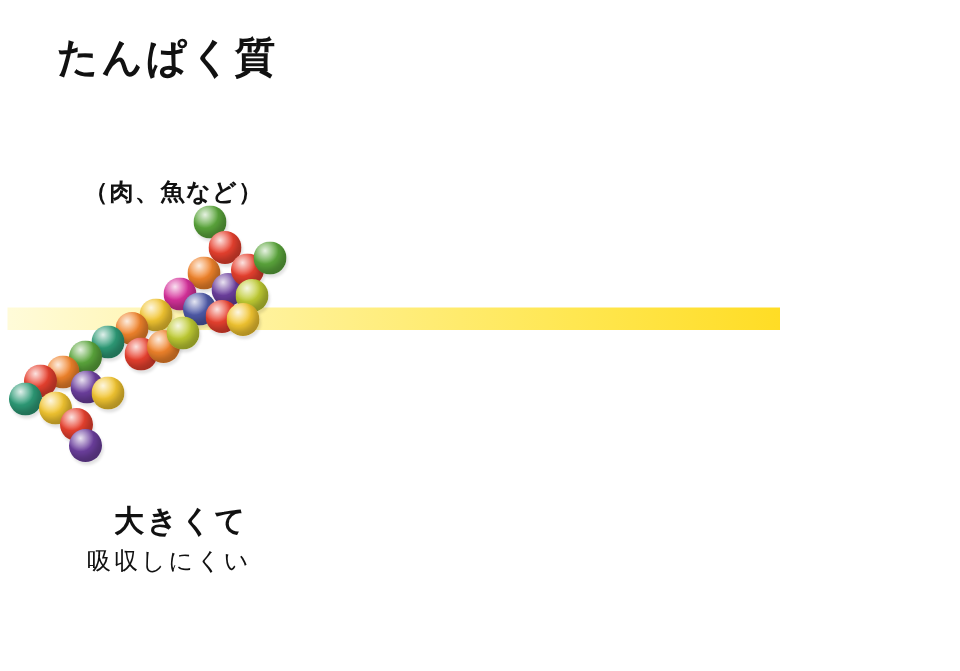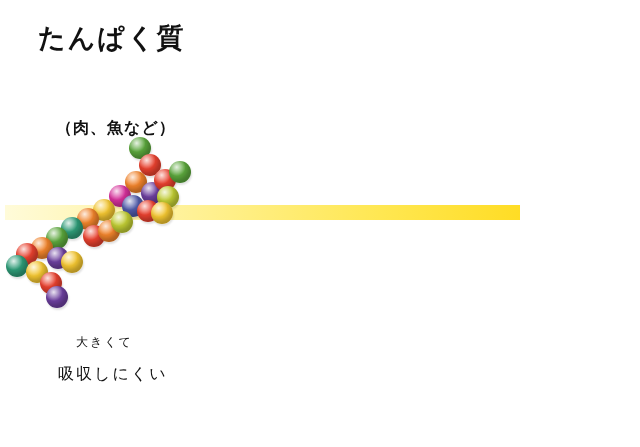--- a/index.html
+++ b/index.html
@@ -14,21 +14,21 @@
   .title{
     position:absolute;left:38px;top:20px;
     font-size:27px;font-weight:bold;letter-spacing:2px;
   }
   .subtitle{
     position:absolute;left:56px;top:92px;
     font-size:16px;font-weight:bold;letter-spacing:1px;margin-top:26px;
   }
   .caption-line1{
     position:absolute;left:76px;top:334px;
-    font-size:12px;font-weight:normal;letter-spacing:2px;
+    font-size:20px;font-weight:bold;letter-spacing:2px;
   }
   .caption-line2{
     position:absolute;left:58px;top:364px;
     font-size:16px;font-weight:normal;letter-spacing:2px;
   }
   .arrow-wrap{
     position:absolute;left:0;top:185px;width:640px;height:60px;
     z-index:1;
   }
   .molecule{

